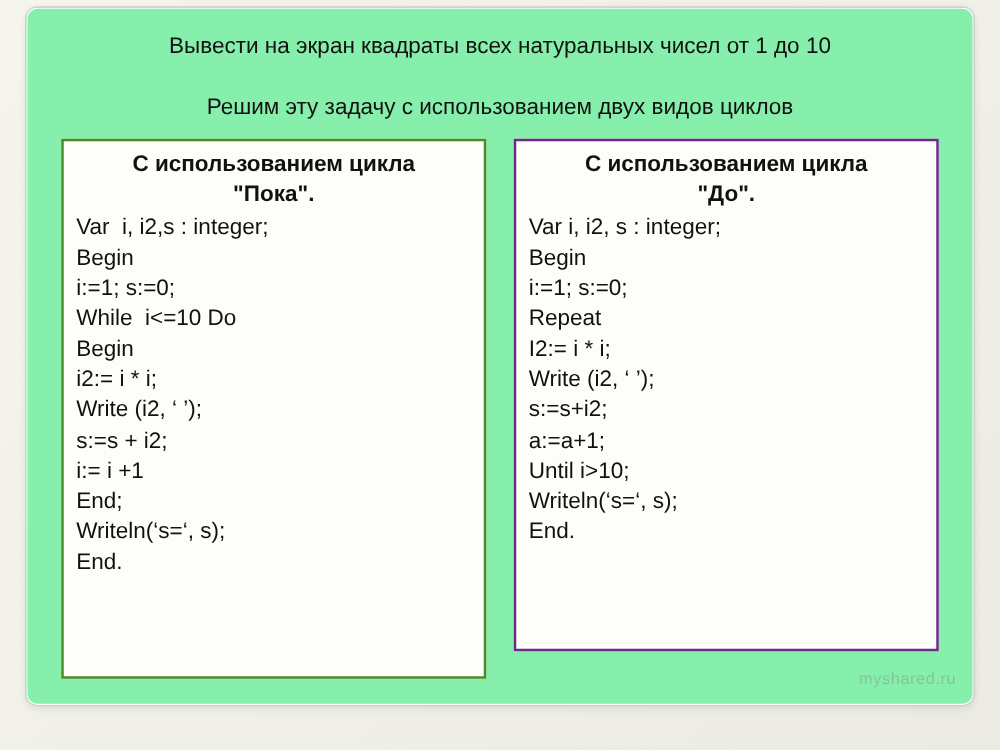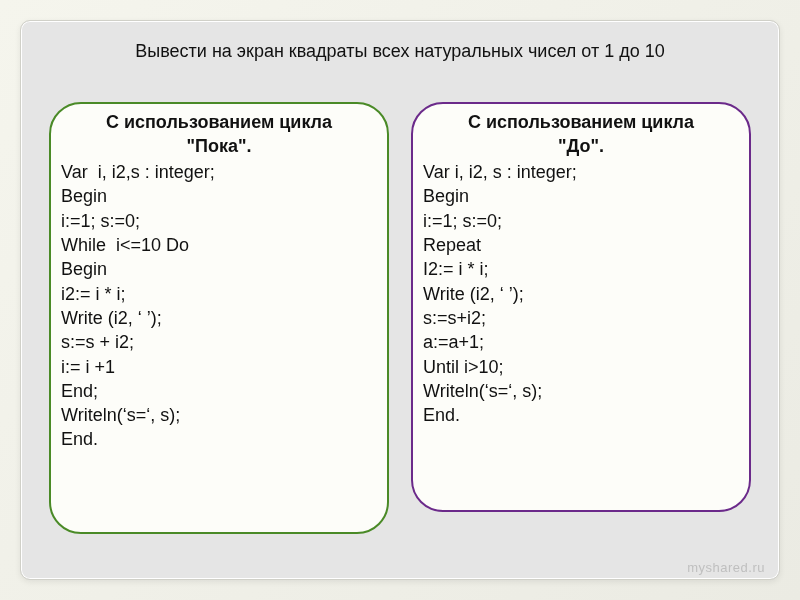--- a/index.html
+++ b/index.html
@@ -9,22 +9,22 @@
     height: 600px;
     background: linear-gradient(135deg, #f5f5ed 0%, #ebebe3 100%);
     font-family: Arial, "Helvetica Neue", Helvetica, sans-serif;
     overflow: hidden;
   }
   .slide {
     position: relative;
     box-sizing: border-box;
     width: 760px;
     height: 560px;
-    margin: 20px auto;
-    background: #e5e5e5;
+    margin: 5px auto;
+    background: #86efac;
     border: 1px solid #d0d0c8;
     border-radius: 10px;
     box-shadow: 0 2px 6px rgba(0,0,0,0.08), inset 0 0 0 1px #ffffff;
     padding: 18px 22px 18px 22px;
   }
   .task {
     text-align: center;
     font-size: 18px;
     line-height: 1.35;
     color: #111;
@@ -36,50 +36,50 @@
     justify-content: center;
   }
   .codebox {
     box-sizing: border-box;
     width: 340px;
     padding: 6px 10px 10px 10px;
     font-size: 18px;
     line-height: 1.35;
     color: #111;
     background: #fdfdf9;
-    border-radius: 32px;
   }
   .codebox.left  { border: 2px solid #4a8a27; height: 432px; }
   .codebox.right { border: 2px solid #6b2a8a; height: 410px; }
   .box-title {
     text-align: center;
     font-weight: bold;
     margin-bottom: 2px;
   }
   .code {
     white-space: pre-wrap;
   }
   .watermark {
     position: absolute;
     right: 14px;
-    bottom: 4px;
+    bottom: 14px;
     font-size: 13px;
     letter-spacing: 0.5px;
     color: rgba(120,120,120,0.35);
     font-family: Arial, sans-serif;
   }
 </style>
 </head>
 <body>
 
 <div class="slide">
 
   <div class="task">
     <span>Вывести на экран квадраты всех натуральных чисел от 1 до 10</span><br>
     <br>
+    <span>Решим эту задачу с использованием двух видов циклов</span>
   </div>
 
   <div class="cols">
 
     <div class="codebox left">
       <div class="box-title">
         <span>С использованием цикла</span><br>
         <span>"Пока".</span>
       </div>
       <div class="code">Var  i, i2,s : integer;

